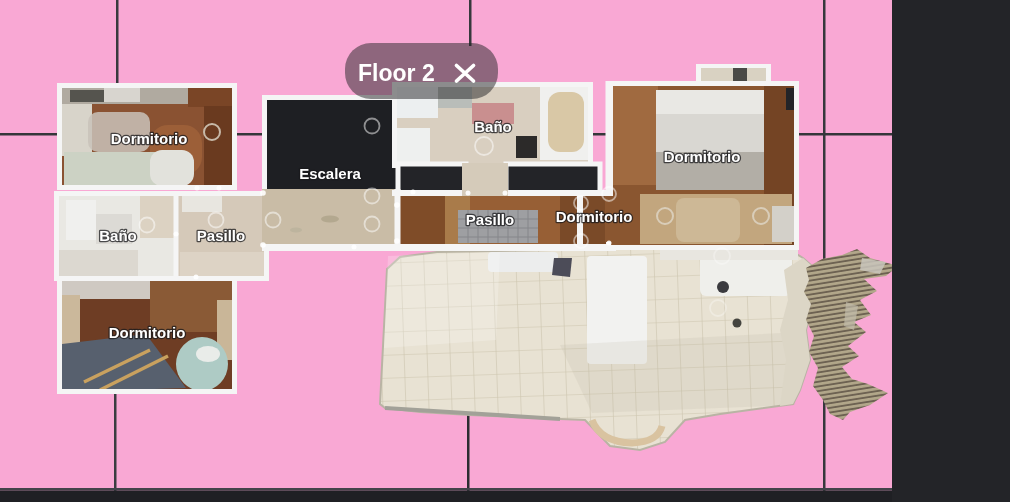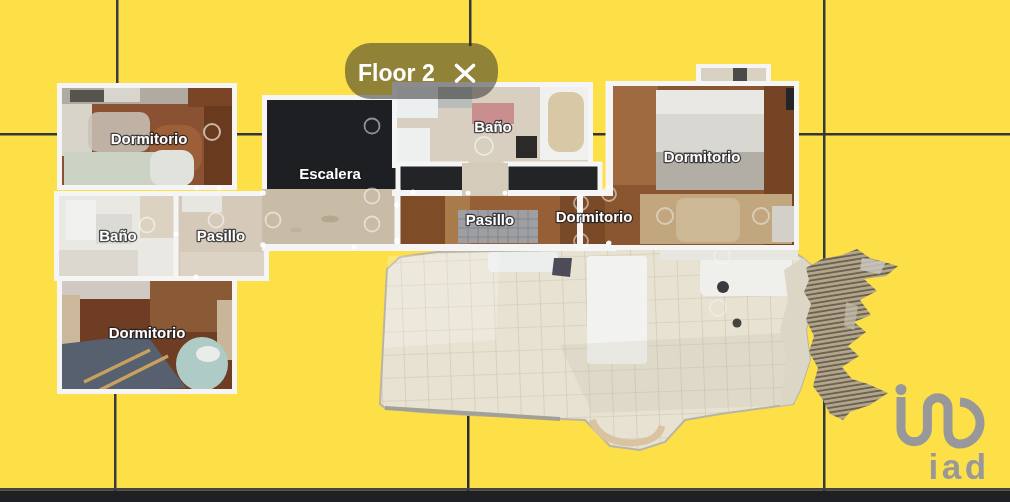--- a/index.html
+++ b/index.html
@@ -1,17 +1,17 @@
 <!DOCTYPE html>
 <html><head>
 <meta charset="utf-8">
 <style>
   html,body{margin:0;padding:0;background:#232428;}
-  #stage{position:relative;width:1010px;height:502px;overflow:hidden;filter:grayscale(0.001);
-         background:#fde047;font-family:"Liberation Sans",sans-serif;}
+  #stage{position:relative;width:892px;height:502px;overflow:hidden;filter:grayscale(0.001);
+         background:#f9a8d4;font-family:"Liberation Sans",sans-serif;}
   svg{position:absolute;left:0;top:0;}
   .lbl{font:bold 15px "Liberation Sans",sans-serif;fill:#ffffff;stroke:rgba(25,25,28,0.75);stroke-width:2.6px;paint-order:stroke;stroke-linejoin:round;}
 </style>
 </head>
 <body>
 <div id="stage">
 <svg width="1010" height="502" viewBox="0 0 1010 502">
   <defs>
     <pattern id="tiles" width="23" height="23" patternUnits="userSpaceOnUse" patternTransform="rotate(-2)">
       <rect width="23" height="23" fill="#e8e2d3"></rect>

